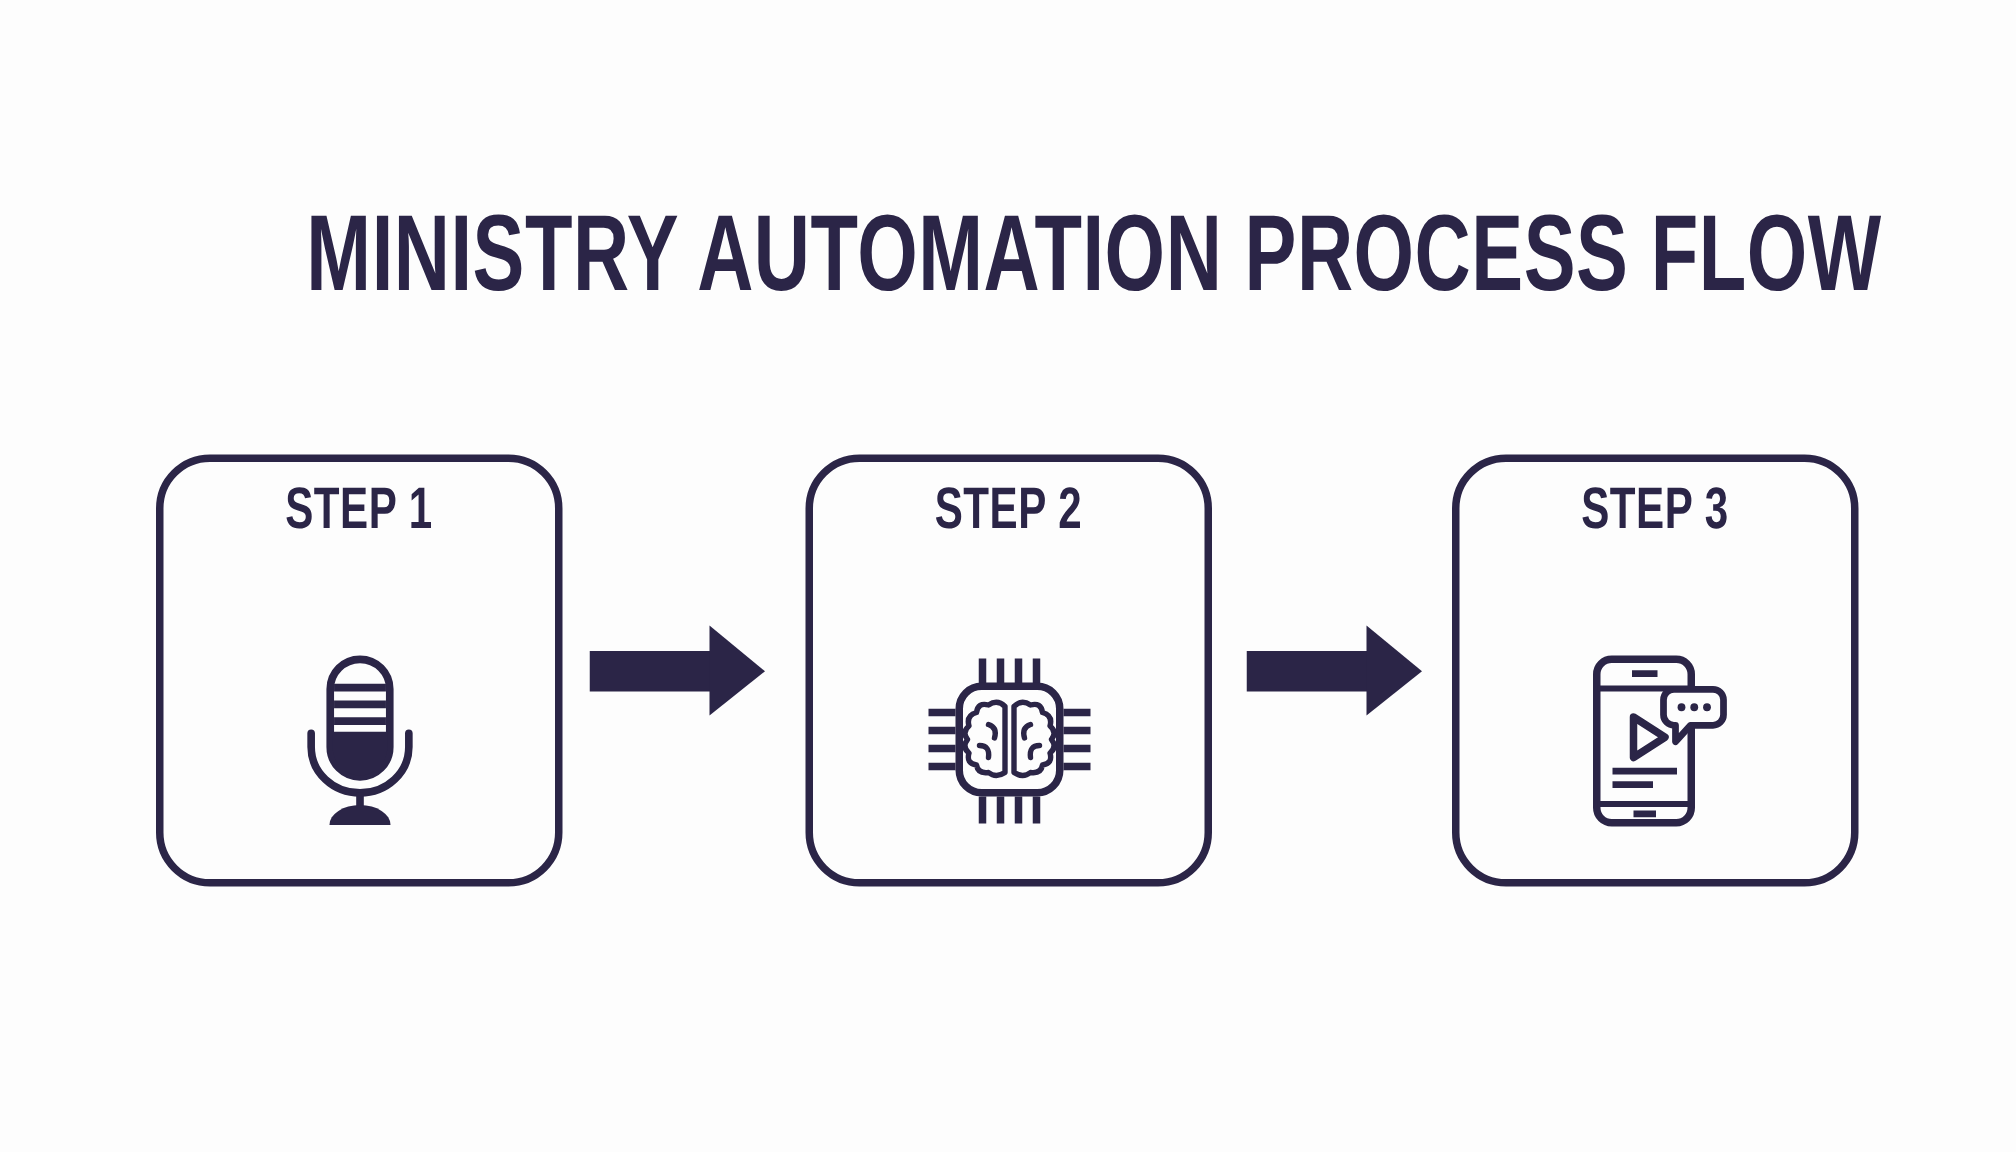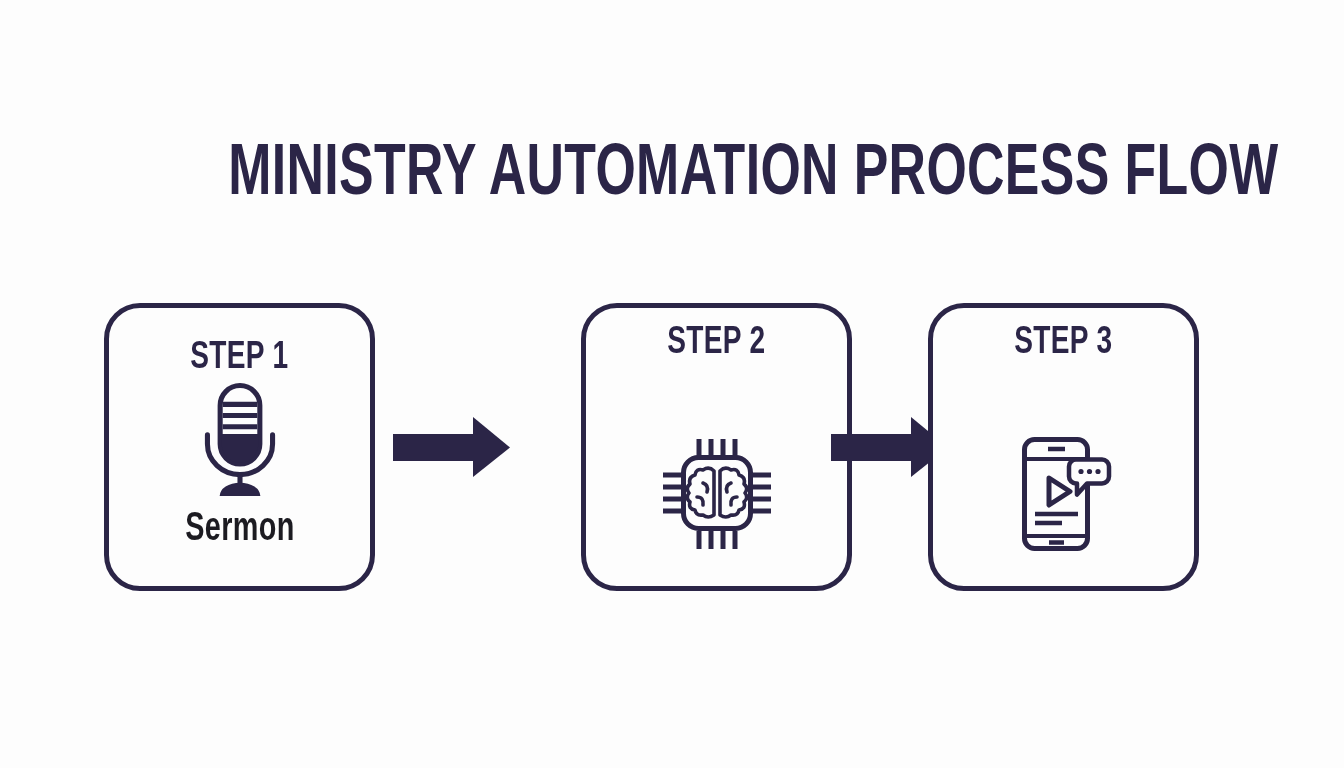--- a/index.html
+++ b/index.html
@@ -21,21 +21,20 @@
     position:absolute;
     top:133px;
     left:0;
     width:1300px;
     text-align:center;
     color:var(--navy);
     font-size:72px;
     font-weight:bold;
     line-height:1;
     white-space:nowrap;
-    padding-left:24px;
   }
   .condense{
     display:inline-block;
     transform:scaleX(0.72);
     transform-origin:center;
     letter-spacing:0.5px;
   }
 
   
   .card{
@@ -45,23 +44,23 @@
     height:288px;
     border:5px solid var(--navy);
     border-radius:36px;
     background:var(--bg);
     display:flex;
     flex-direction:column;
     align-items:center;
     justify-content:space-between;
     padding:12px 10px 26px 10px;
   }
-  .card.c1{left:104px;justify-content:center;}
-  .card.c2{left:537px;margin-left:44px;}
-  .card.c3{left:928px;gap:43px;}
+  .card.c1{left:104px;}
+  .card.c2{left:537px;}
+  .card.c3{left:968px;gap:43px;}
 
   .step-heading{
     color:var(--navy);
     font-size:39px;
     font-weight:bold;
     line-height:1;
     white-space:nowrap;
   }
   .step-label{
     color:var(--label);
@@ -110,23 +109,20 @@
         <line x1="28" y1="44" x2="62" y2="44" stroke="var(--navy)" stroke-width="5"></line>
 
         <path d="M27 51 h36 v9.5 a18 19 0 0 1 -36 0 z" fill="var(--navy)"></path>
 
         <path d="M13 52 v9 a32 30 0 0 0 64 0 v-9" stroke="var(--navy)" stroke-width="5" stroke-linecap="round"></path>
 
         <line x1="45" y1="91" x2="45" y2="101" stroke="var(--navy)" stroke-width="5"></line>
 
         <path d="M25 112 a20 13 0 0 1 40 0 z" fill="var(--navy)"></path>
       </svg>
-    </div>
-    <div class="step-label">
-      <span class="condense">Sermon</span>
     </div>
   </div>
 
   <svg class="flow-arrow a1" viewBox="0 0 118 64">
     <rect x="0" y="19" width="83" height="27" fill="var(--navy)"></rect>
     <polygon points="80,2 117,32.5 80,62" fill="var(--navy)"></polygon>
   </svg>
 
   <div class="card c2">
     <div class="step-heading">

